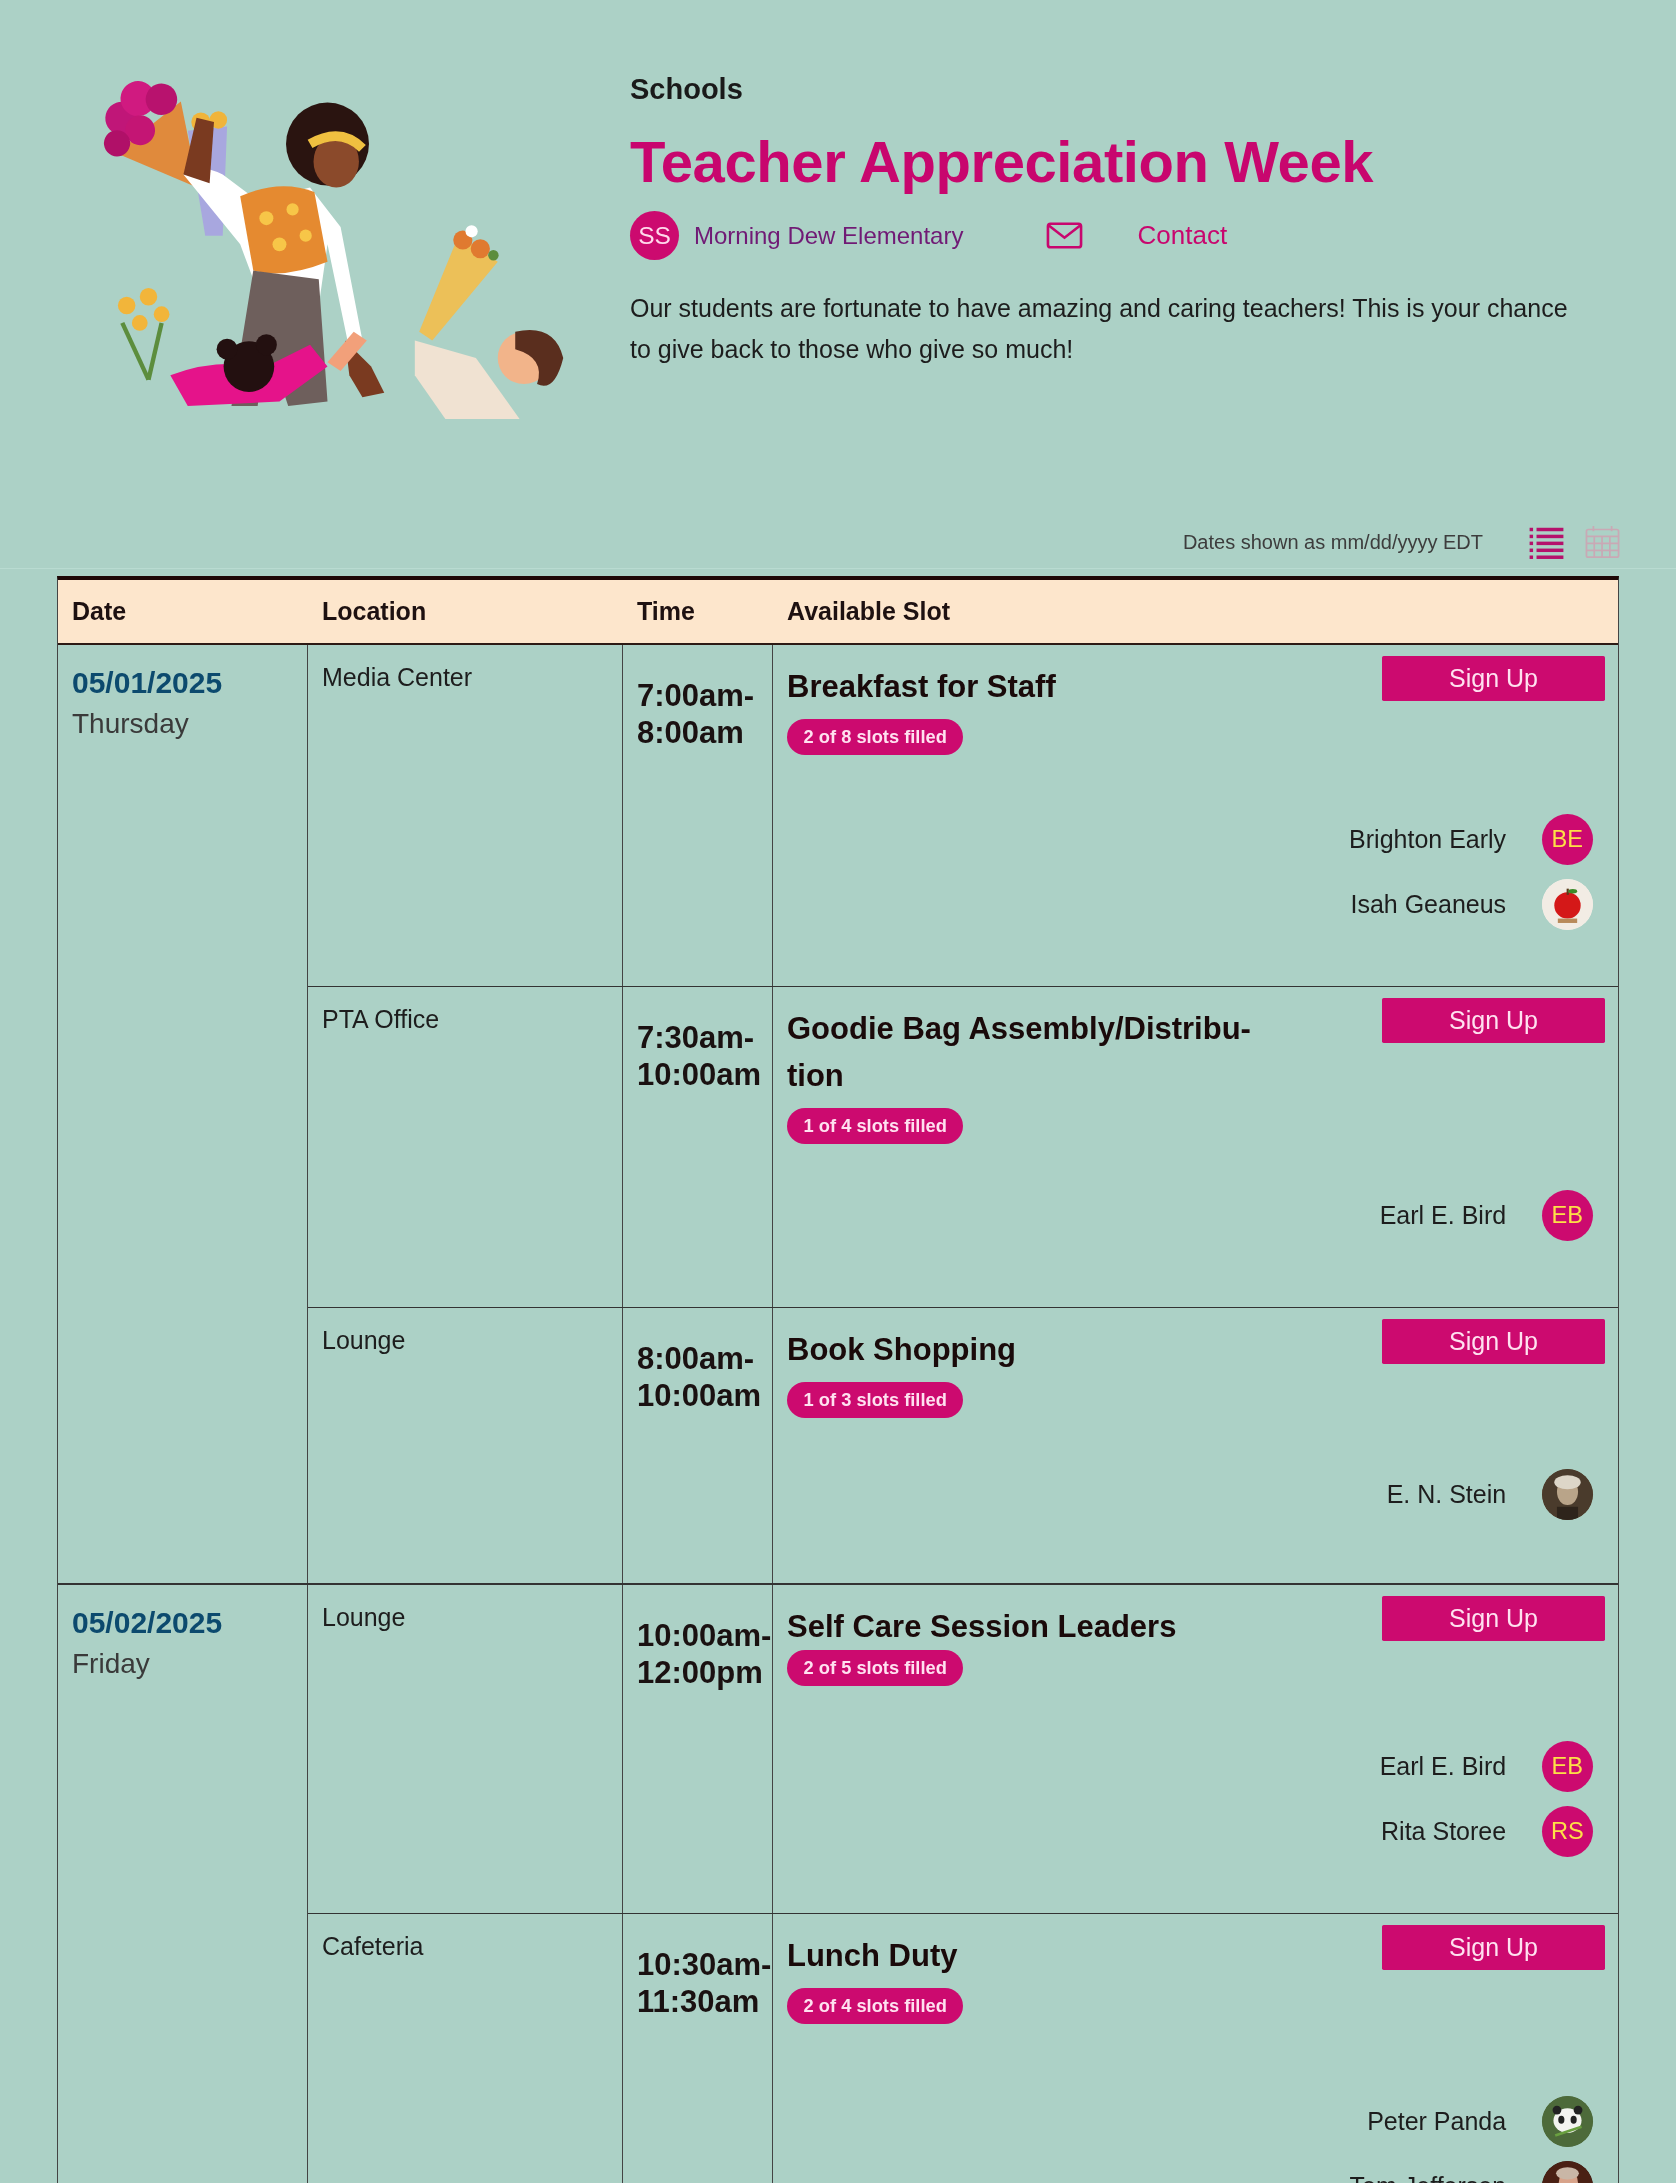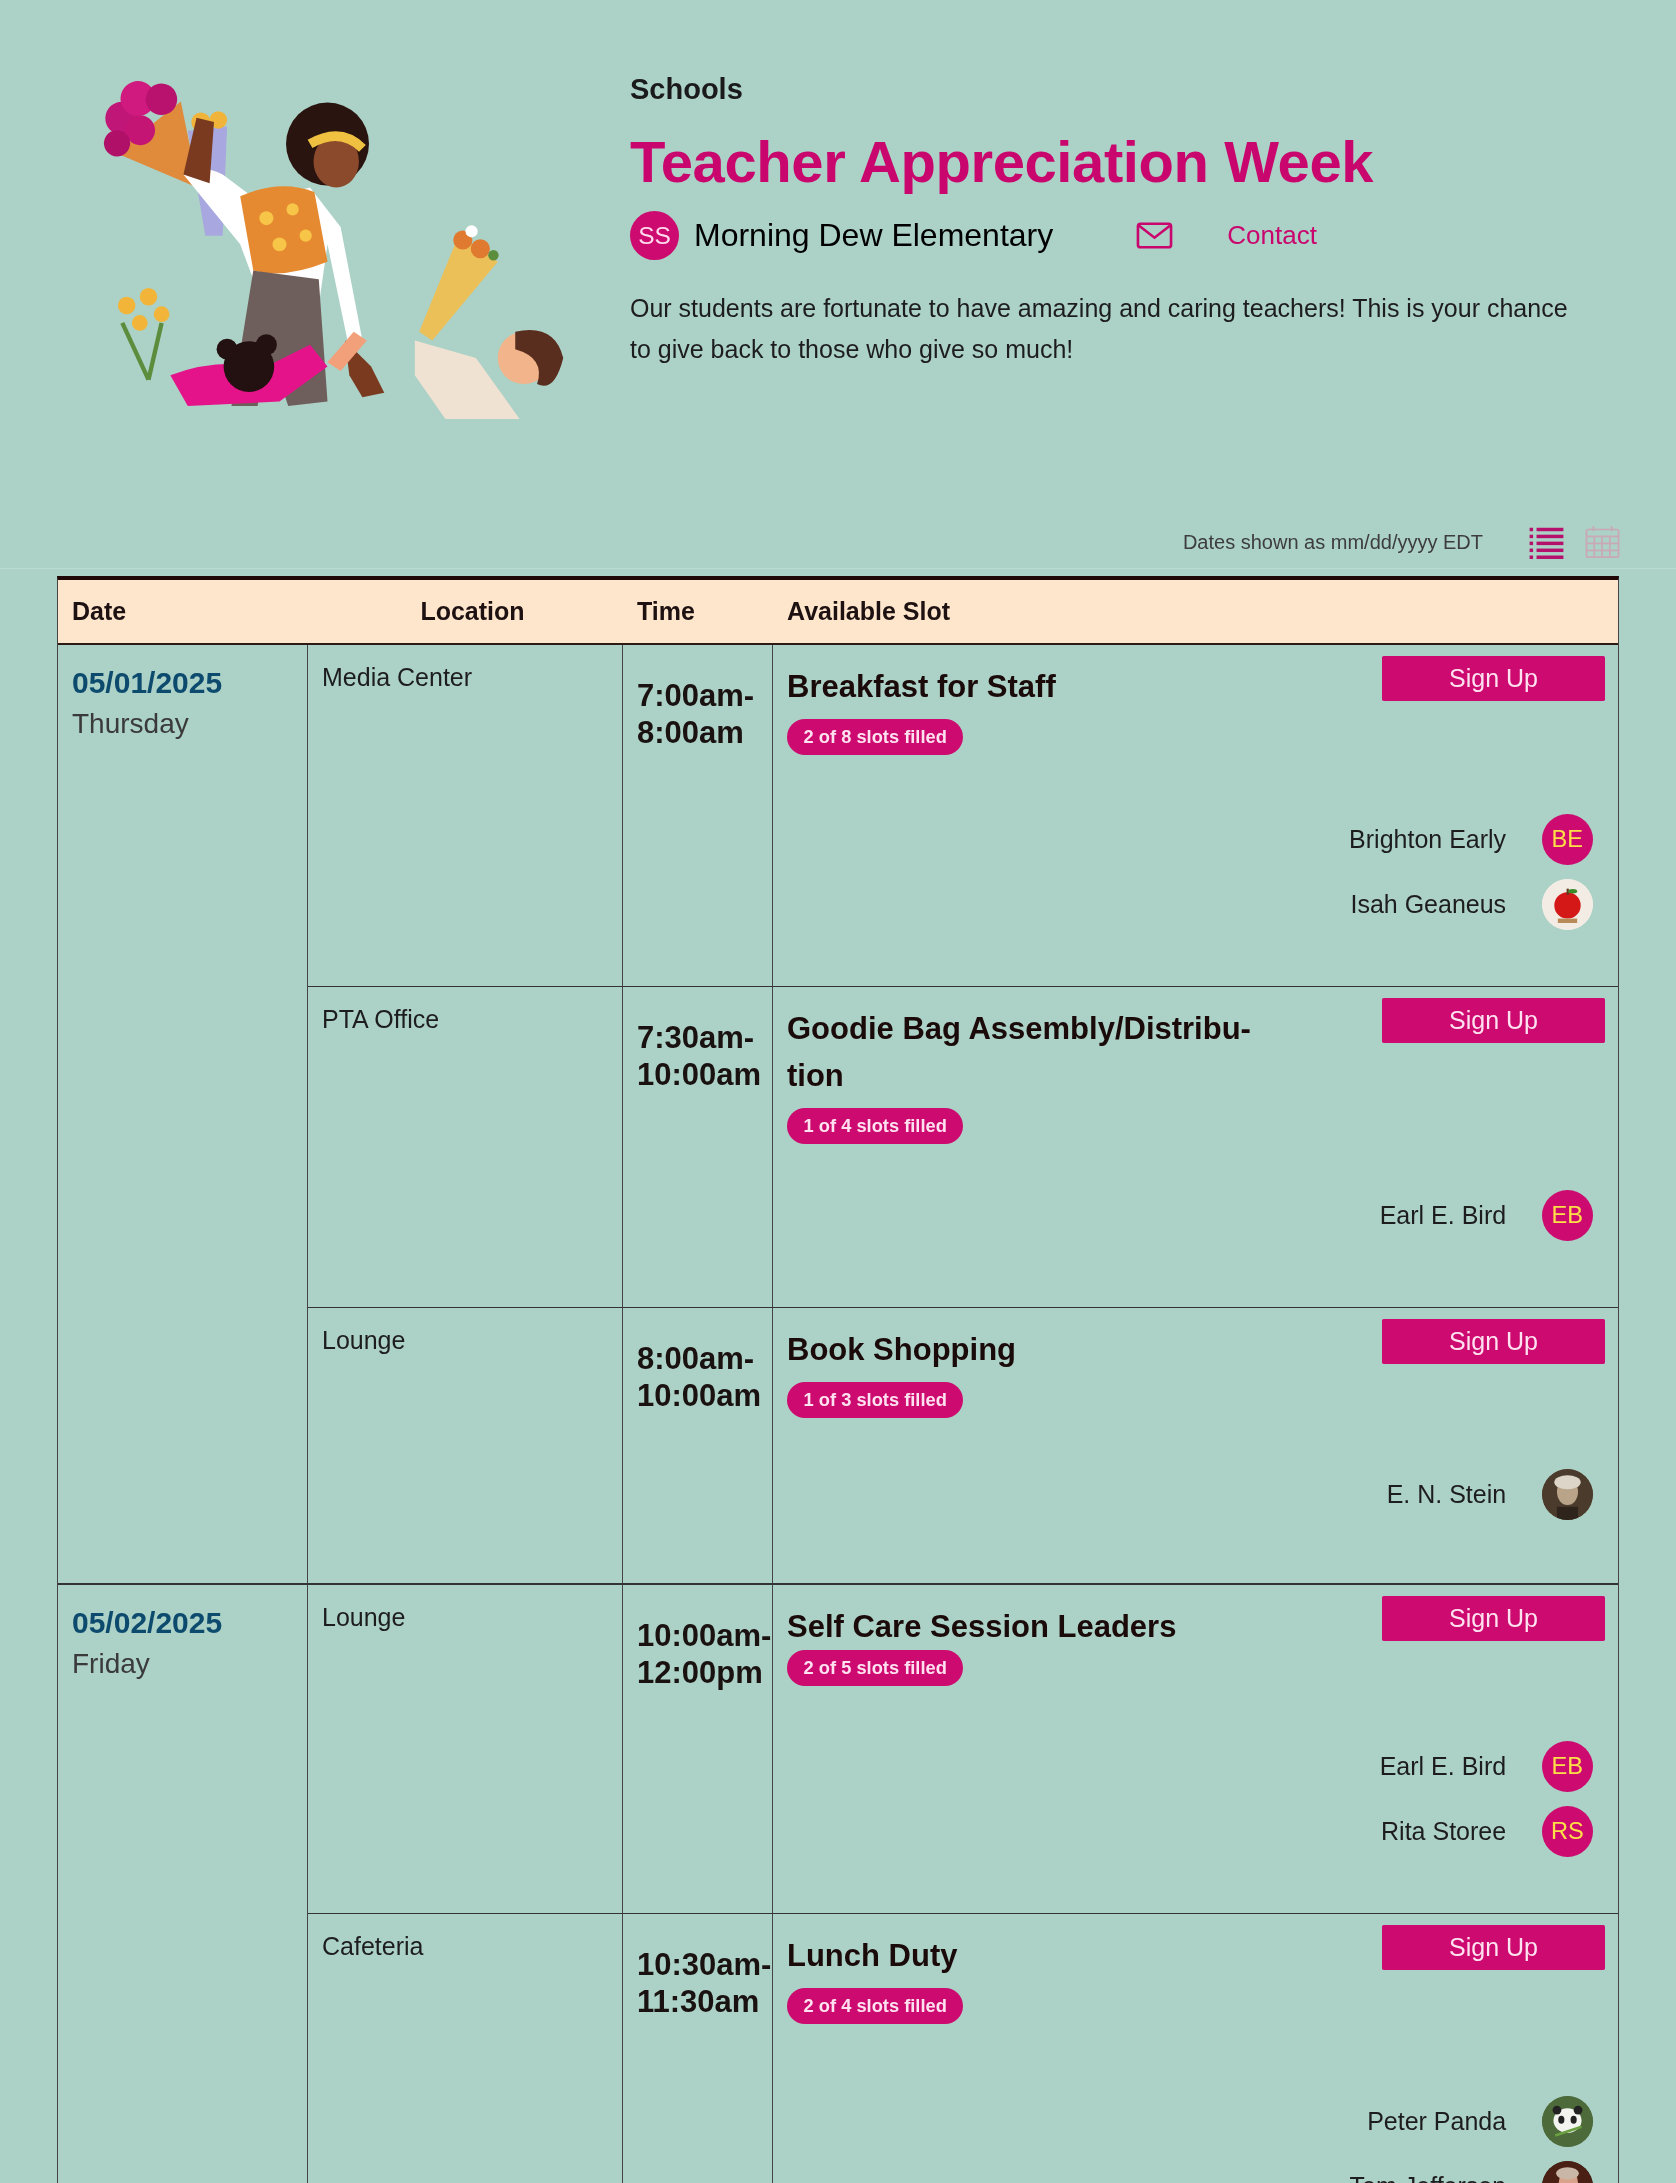--- a/index.html
+++ b/index.html
@@ -17,21 +17,21 @@
   .category { font-size: 29px; font-weight: 700; color: #1a1a1a; line-height: 39px; }
   .title {
     font-size: 58px; font-weight: 700; color: #c8066e; line-height: 70px;
     margin-top: 17.5px; letter-spacing: -0.4px;
   }
   .org-row { display: flex; align-items: center; margin-top: 13px; height: 52px; }
   .org-avatar {
     width: 49px; height: 49px; border-radius: 50%; background: #cc0a6f; color: #ffd9ec;
     font-size: 24.5px; display: flex; align-items: center; justify-content: center;
   }
-  .org-name { font-size: 32px; color: #000000; margin-left: 15px; }
+  .org-name { font-size: 24px; color: #701a75; margin-left: 15px; }
   .contact { display: flex; align-items: center; margin-left: 83px; cursor: pointer; gap: 48px; }
   .contact svg { width: 37px; height: 27px; }
   .contact-label { font-size: 26px; color: #c8066e; margin-left: 6.1px; }
   .description {
     font-size: 25px; line-height: 41px; color: #1d1d1d; margin-top: 26px; width: 943px;
   }
   .dates-row {
     position: absolute; right: 55px; top: 520px; display: flex; align-items: center; height: 44px;
   }
   .dates-note { font-size: 20px; color: #3d3d3d; margin-right: 26px; }
@@ -43,21 +43,21 @@
     position: absolute; left: 57px; top: 576px; width: 1562px;
     border-top: 4.4px solid #1e0706;
     border-left: 1.7px solid #444; border-right: 1.7px solid #444;
   }
   .thead {
     display: flex; height: 65px; background: #fde6cc;
     border-bottom: 2.6px solid #2c1a14; align-items: center;
   }
   .th { font-size: 25px; font-weight: 700; color: #1e1111; padding-left: 14px; }
   .col-date { width: 250px; }
-  .col-loc { width: 315px; text-align: center; }
+  .col-loc { width: 315px; }
   .col-time { width: 150px; }
   .col-slot { flex: 1; }
   .date-group { display: flex; border-bottom: 2.2px solid #333; }
   .date-cell { width: 250px; padding: 17.5px 0 0 14px; border-right: 1.3px solid #444; }
   .date-val { font-size: 30px; font-weight: 700; color: #0c4a6e; line-height: 39px; }
   .day-val { font-size: 28px; color: #3a3a3a; line-height: 44px; }
   .rows { flex: 1; }
   .row { display: flex; border-bottom: 1.7px solid #333; }
   .row:last-child { border-bottom: none; }
   .loc-cell {

